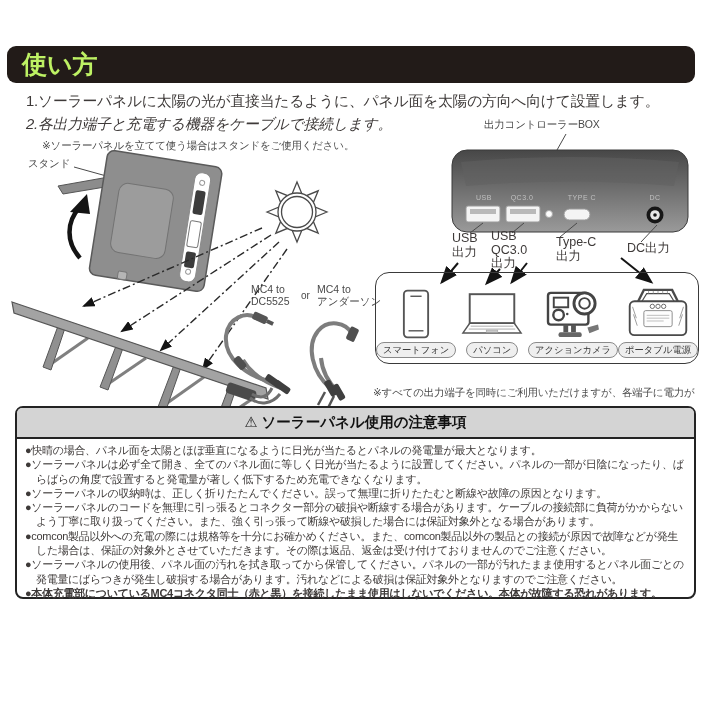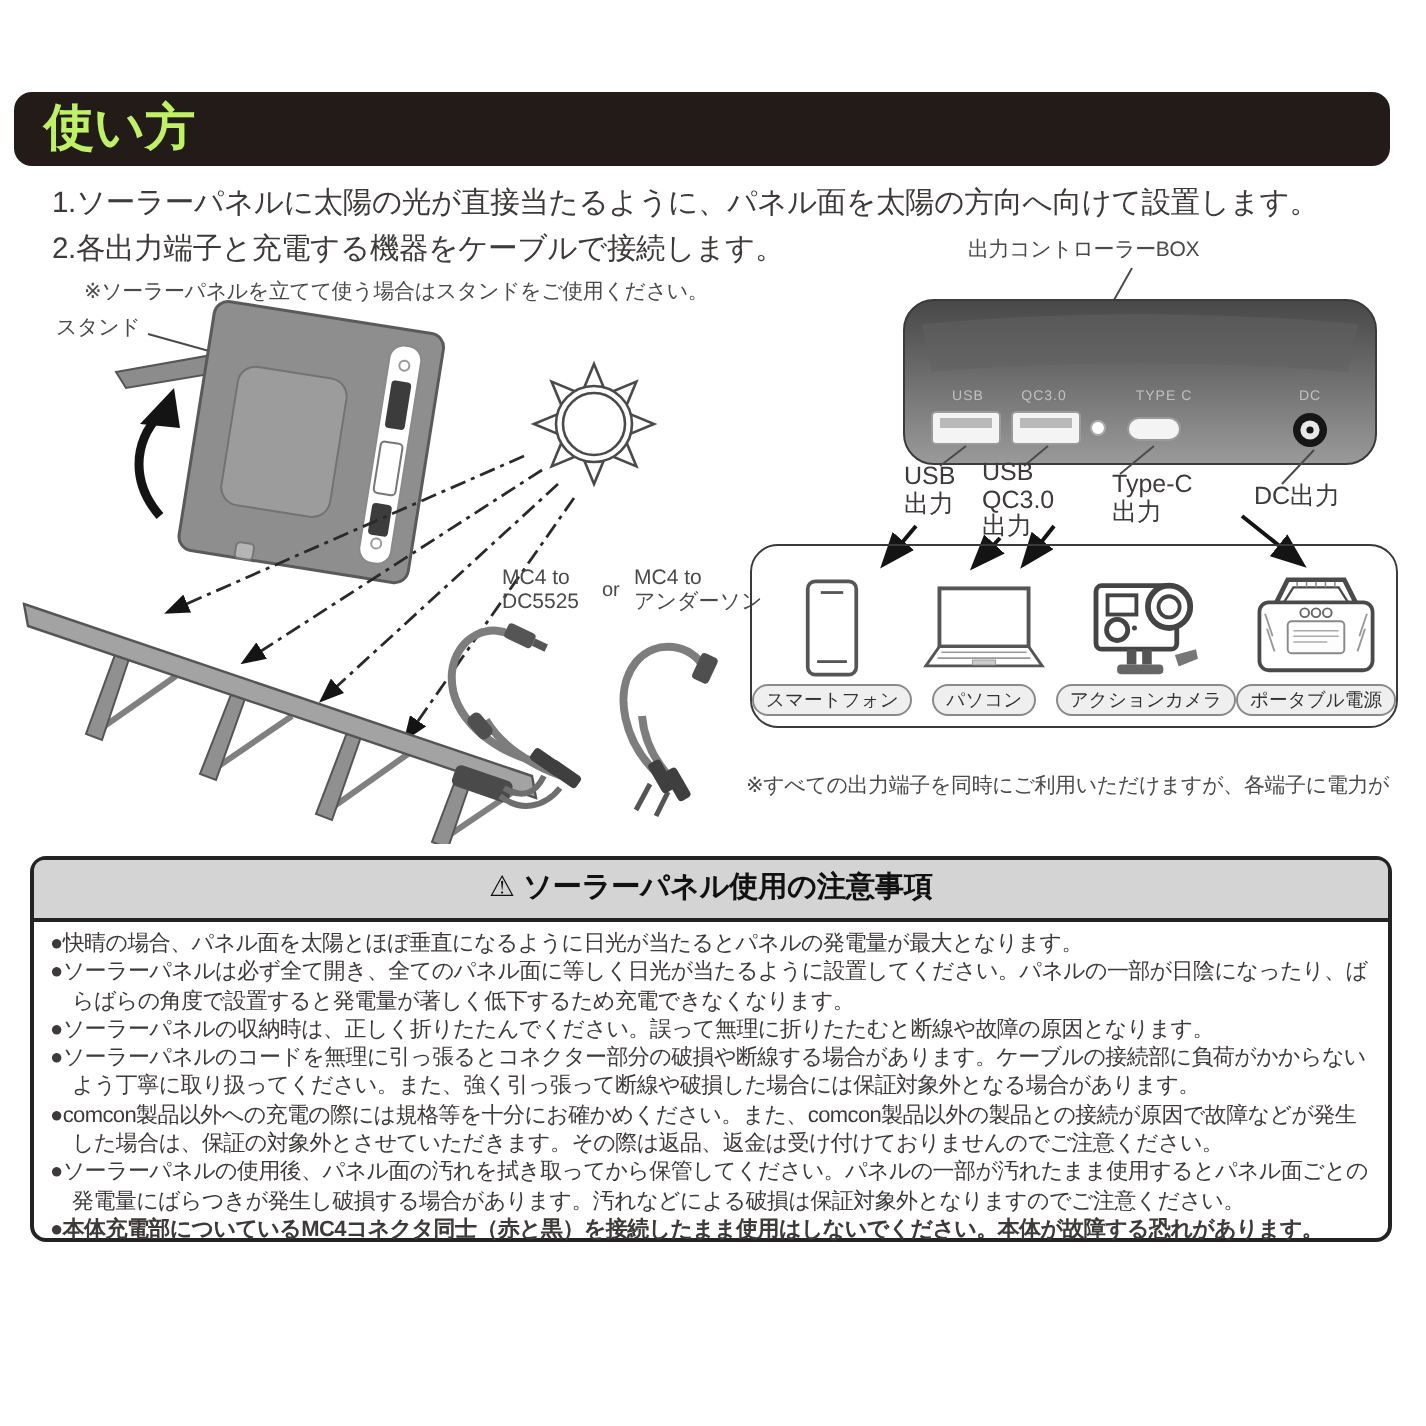--- a/index.html
+++ b/index.html
@@ -5,21 +5,21 @@
   html,body{margin:0;padding:0;background:#fff;}
   .page{position:relative;width:713px;height:713px;background:#fff;overflow:hidden;
         font-family:"Liberation Sans","DejaVu Sans",sans-serif;color:#3e3a39;}
   .abs{position:absolute;}
   
   .titlebar{left:7px;top:46px;width:688px;height:37px;background:#221b18;border-radius:9px;
             color:#bef264;font-size:25px;font-weight:bold;line-height:37px;padding-left:15px;box-sizing:border-box;}
   
   .step{left:26px;font-size:14.8px;letter-spacing:-0.2px;color:#3e3a39;}
   .step1{top:92px;}
-  .step2{top:115px;}
+  .step2{top:115px;font-style:italic;}
   
   .smallnote{font-size:10.5px;color:#4a4a4a;letter-spacing:-0.2px;}
   .ctrl-label{left:484px;top:118px;}
   .stand-note{left:42px;top:139px;}
   .stand-label{left:28px;top:157px;}
   .cable-label{font-size:10.5px;line-height:12px;color:#4a4a4a;}
   .c1{left:251px;top:283px;}
   .or{left:301px;top:290px;font-size:10px;color:#4a4a4a;}
   .c2{left:317px;top:283px;}
   
@@ -31,21 +31,21 @@
   
   .devices{left:375px;top:272px;width:324px;height:92px;border:1.6px solid #3a3a3a;border-radius:14px;
            box-sizing:border-box;display:flex;align-items:stretch;}
   .device{flex:1;display:flex;flex-direction:column;align-items:center;justify-content:flex-end;
           gap:3px;padding-bottom:5px;}
   .pill{background:#efefef;border:1px solid #8a8a8a;border-radius:8px;font-size:9.3px;
         padding:1px 6px;color:#333;white-space:nowrap;line-height:12px;}
   .pnote1{left:373px;top:386px;}
   .pnote2{left:384px;top:401px;}
   
-  .warnbox{left:15px;top:428px;width:681px;height:193px;border:2.5px solid #232323;border-radius:8px;
+  .warnbox{left:15px;top:406px;width:681px;height:193px;border:2.5px solid #232323;border-radius:8px;
            box-sizing:border-box;background:#fff;}
   .warnhead{height:29px;background:#d4d4d4;border-bottom:2.5px solid #232323;border-radius:5px 5px 0 0;
             text-align:center;font-size:14.5px;font-weight:bold;line-height:29px;color:#111;}
   .warnbody{padding:4px 7px 3px 8px;font-size:11px;line-height:14.3px;color:#3e3a39;letter-spacing:-0.3px;}
   .witem{padding-left:11px;text-indent:-11px;}
   .w-bold{font-weight:bold;}
   svg text{font-family:"Liberation Sans","DejaVu Sans",sans-serif;}
 </style>
 </head>
 <body>

